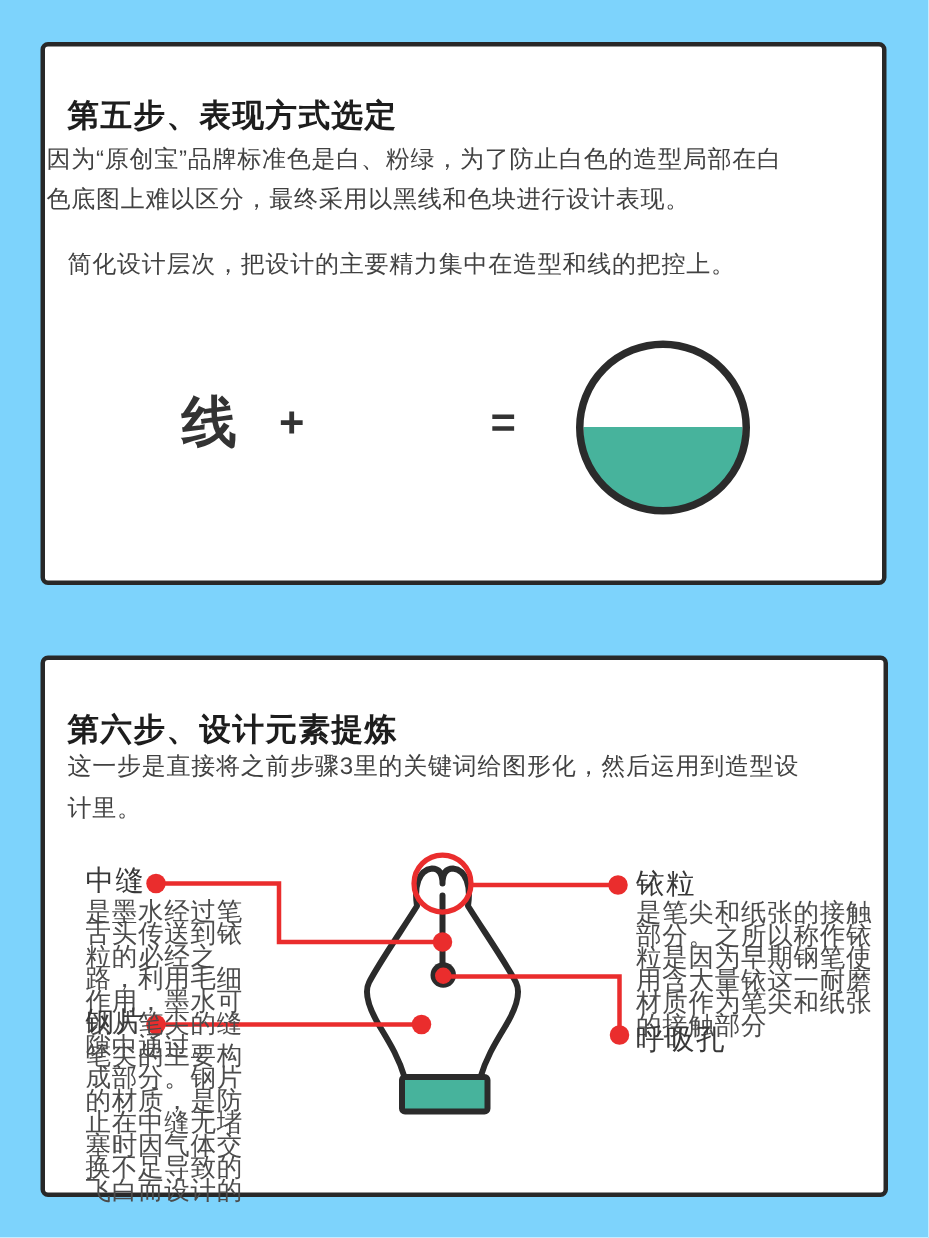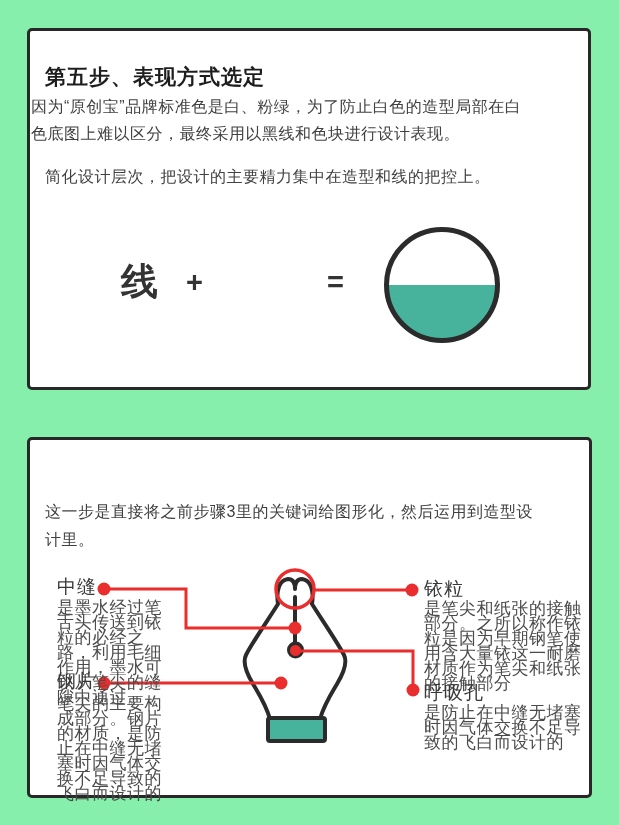--- a/index.html
+++ b/index.html
@@ -1,17 +1,17 @@
 <!DOCTYPE html>
 <html><head>
 <meta charset="utf-8">
 <style>
   html,body{margin:0;padding:0;background:#ffffff;}
   .page{
-    position:relative;width:619px;height:825px;background:#86efac;overflow:hidden;
+    position:relative;width:619px;height:825px;background:#7dd3fc;overflow:hidden;
     font-family:"Liberation Sans","DejaVu Sans",sans-serif;color:#3d3d3d;
   }
   .panel{position:absolute;background:#ffffff;border:3.5px solid #282828;border-radius:5px;box-sizing:border-box;}
   .panel.p5{left:27px;top:28px;width:564px;height:362px;}
   .panel.p6{left:27px;top:437px;width:565px;height:361px;}
   .title{position:absolute;font-size:21px;font-weight:bold;color:#1d1d1d;letter-spacing:1px;white-space:nowrap;}
   .body{position:absolute;font-size:16px;line-height:27px;color:#414141;margin:0;letter-spacing:0.5px;}
   .t5{left:45px;top:46px;}
   .p5a{left:31px;top:93px;width:492px;}
   .p5b{left:45px;top:163px;width:500px;}
@@ -49,20 +49,21 @@
   <h2 class="title t5">第五步、表现方式选定</h2>
   <p class="body p5a">因为“原创宝”品牌标准色是白、粉绿，为了防止白色的造型局部在白色底图上难以区分，最终采用以黑线和色块进行设计表现。</p>
   <p class="body p5b">简化设计层次，把设计的主要精力集中在造型和线的把控上。</p>
 
   <span class="f-term f-line">线</span>
   <span class="f-op f-plus">+</span>
   <span class="f-op f-eq">=</span>
   <div class="half-circle"></div>
 
   <section class="panel p6"></section>
+  <h2 class="title t6">第六步、设计元素提炼</h2>
   <p class="body p6a">这一步是直接将之前步骤3里的关键词给图形化，然后运用到造型设计里。</p>
 
   <svg class="diagram-svg" viewBox="0 0 619 825">
 
     <path d="M 270,719
          C 266,705 259,694 253,684
          C 247,674 242,663 246,655
          C 252,643 268,620 278,604
          C 276,591 279,580 288,579
          C 293,579 295,583 295,589
@@ -92,15 +93,14 @@
   <span class="part-label lbl-zhongfeng">中缝</span>
   <p class="part-desc dsc-zhongfeng">是墨水经过笔舌头传送到铱粒的必经之路，利用毛细作用，墨水可以从笔尖的缝隙中通过。</p>
 
   <span class="part-label lbl-gangpian">钢片</span>
   <p class="part-desc dsc-gangpian">笔尖的主要构成部分。钢片的材质，是防止在中缝无堵塞时因气体交换不足导致的飞白而设计的</p>
 
   <span class="part-label lbl-yili">铱粒</span>
   <p class="part-desc dsc-yili">是笔尖和纸张的接触部分。之所以称作铱粒是因为早期钢笔使用含大量铱这一耐磨材质作为笔尖和纸张的接触部分</p>
 
   <span class="part-label lbl-huxikong">呼吸孔</span>
-  <p class="part-desc dsc-huxikong">是防止在中缝无堵塞时因气体交换不足导致的飞白而设计的</p>
 
 </div>
 
 </body></html>

